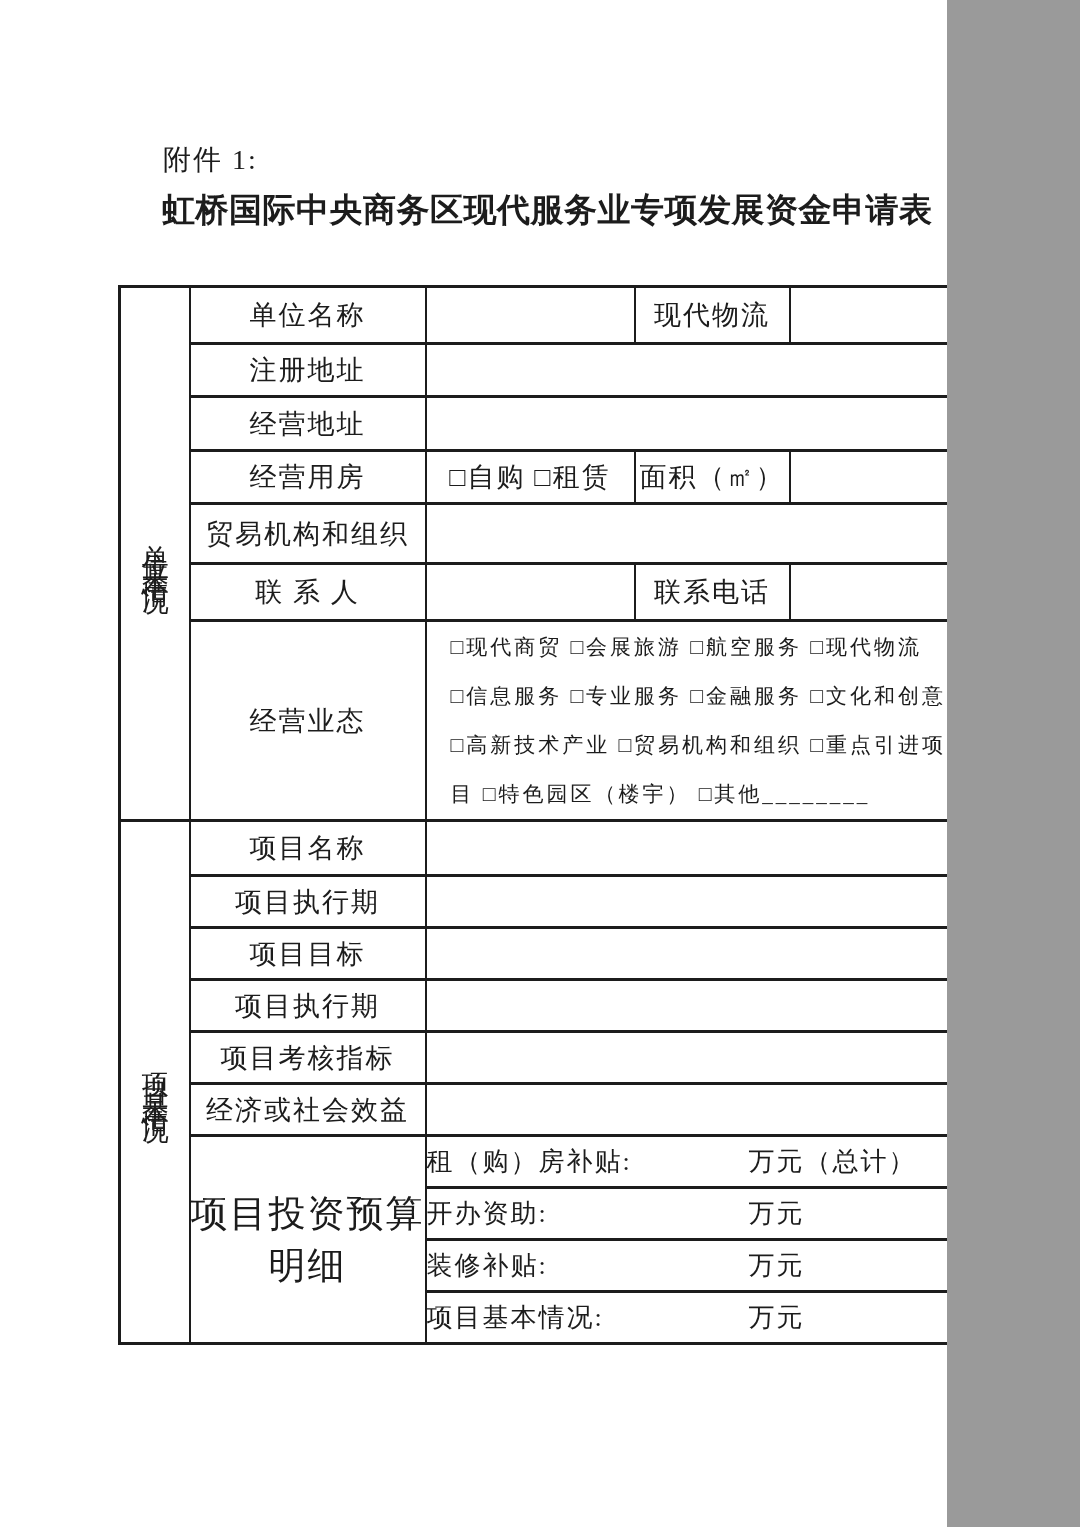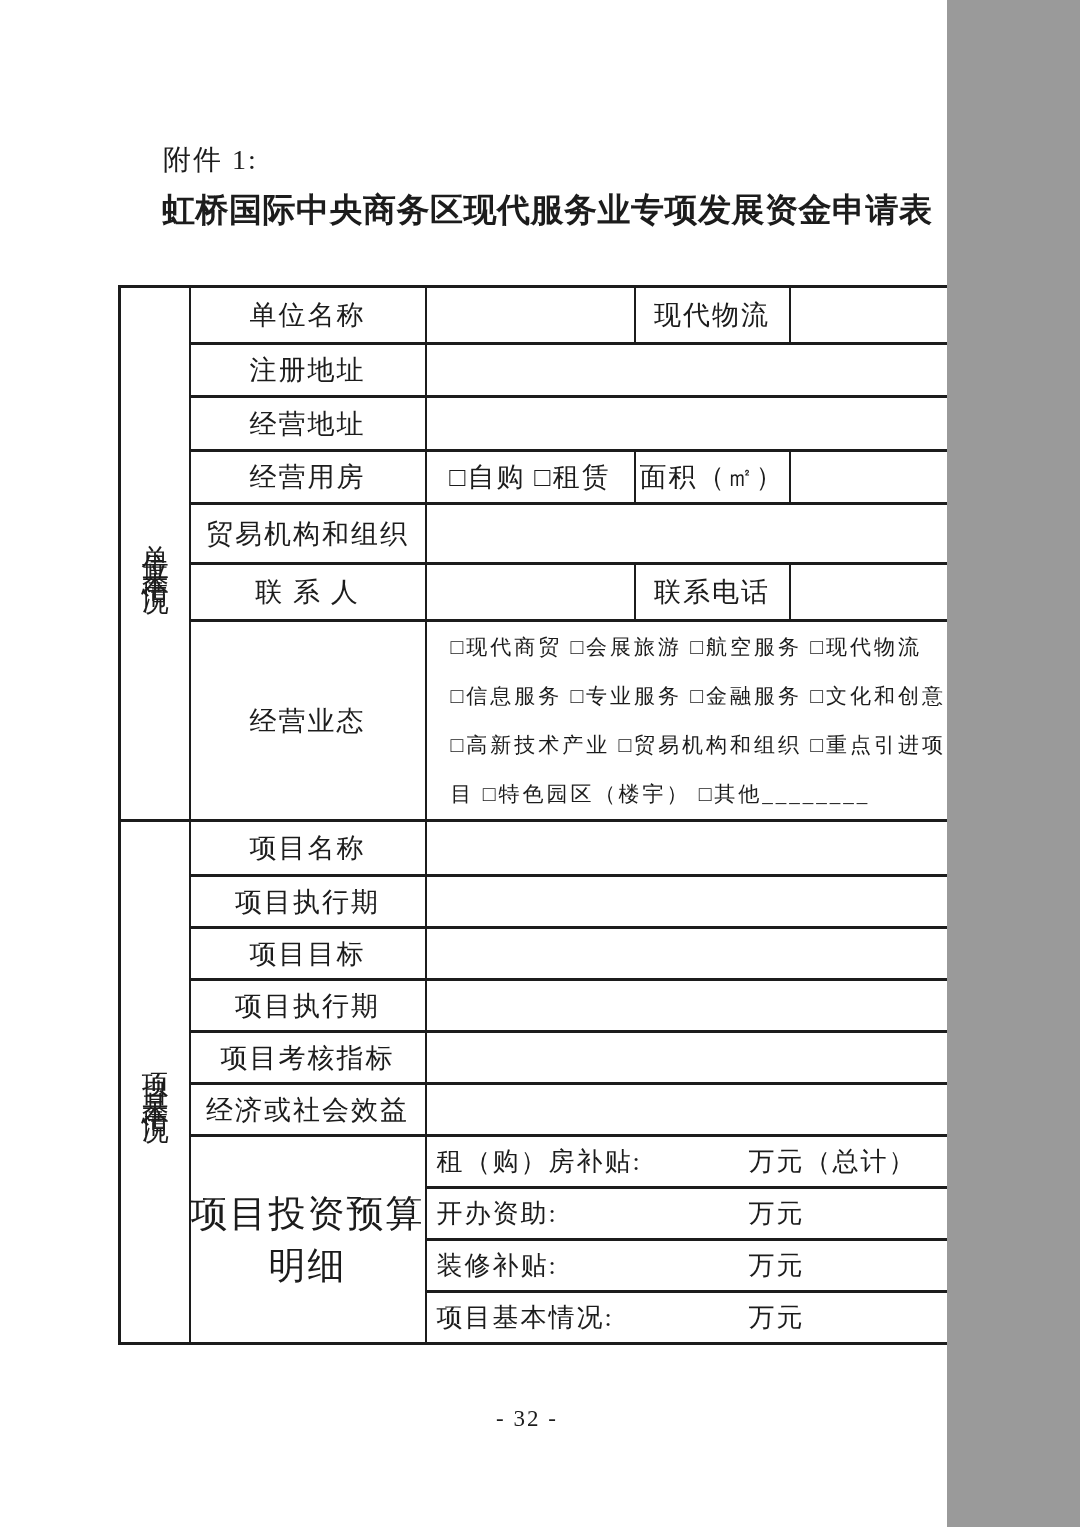--- a/index.html
+++ b/index.html
@@ -67,21 +67,20 @@
     align-items: center;
     padding-left: 24px;
     font-size: 21px;
     letter-spacing: 3px;
     white-space: nowrap;
   }
   .budget-wrap {
     position: relative;
     height: 100%;
     display: flex;
-    padding-left: 10px;
     font-size: 26px;
     letter-spacing: 2px;
   }
   .budget-unit {
     position: absolute;
     left: 322px;
     white-space: nowrap;
   }
   .budget-label-cell div {
     text-align: center;
@@ -220,15 +219,14 @@
         <td colspan="3">
           <div class="budget-wrap">
             <span>项目基本情况:</span>
             <span class="budget-unit">万元</span>
           </div>
         </td>
       </tr>
     </tbody>
   </table>
 
-  <div class="page-number">- 32 -</div>
 
 </div>
 
 </body></html>

